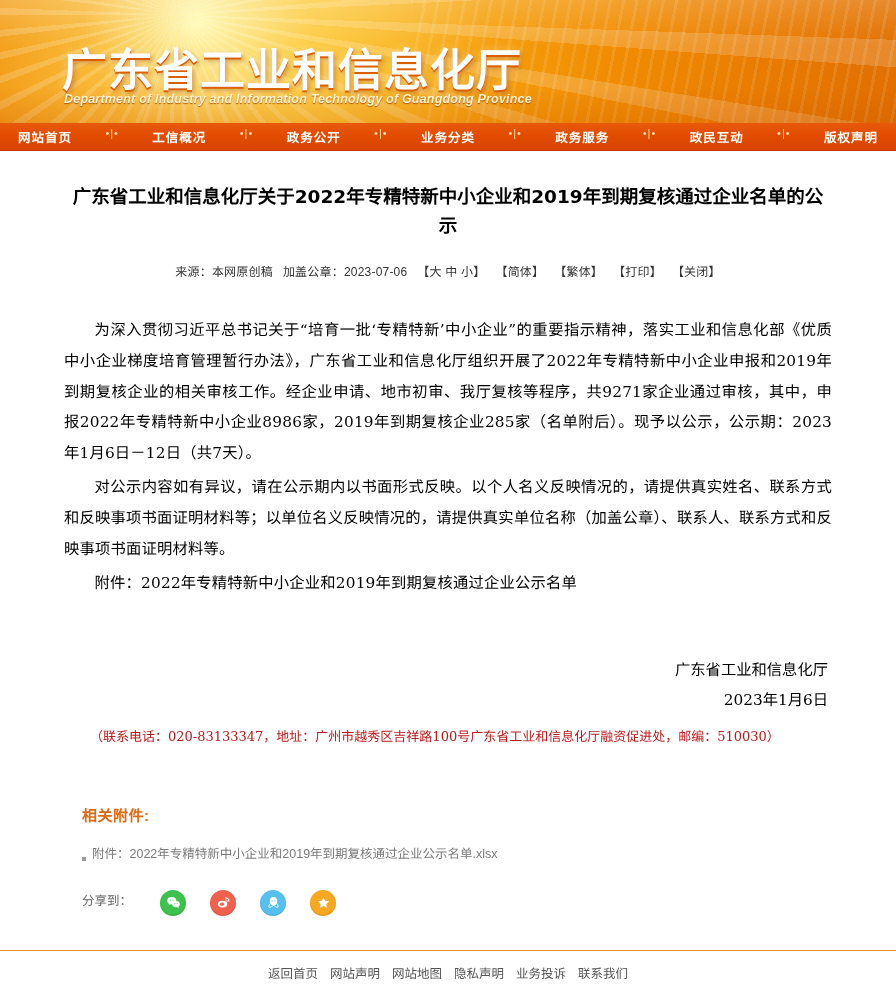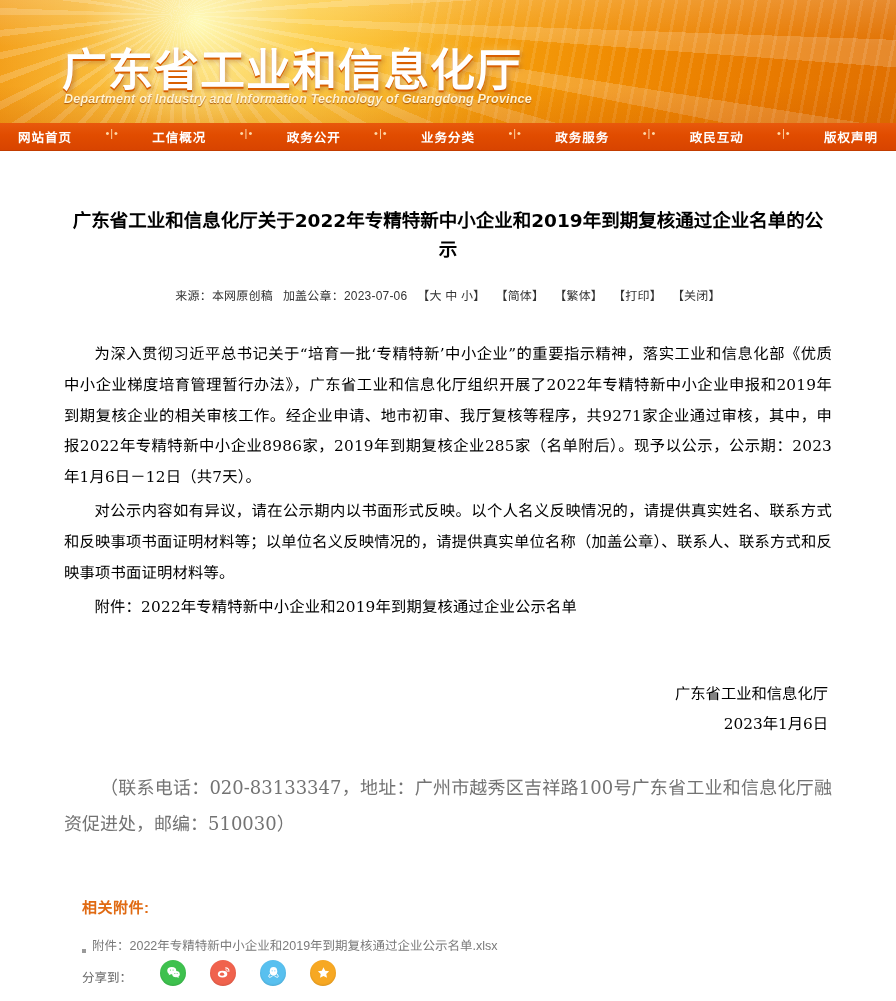--- a/index.html
+++ b/index.html
@@ -104,21 +104,21 @@
   }
   .nav-sep {
     color: #ffd9a8;
     font-size: 11px;
     letter-spacing: 1px;
     user-select: none;
   }
 
   
   .article {
-    padding: 56px 64px 0 64px;
+    padding: 32px 64px 0 64px;
   }
   .title {
     font-family: "DejaVu Sans", sans-serif;
     font-size: 18.5px;
     font-weight: bold;
     color: #000000;
     text-align: center;
     line-height: 1.55;
     margin: 0 8px 0 8px;
   }
@@ -153,25 +153,25 @@
   .signature {
     margin-top: 56px;
     text-align: right;
     font-family: "DejaVu Serif", "Liberation Serif", serif;
     font-size: 15.3px;
     line-height: 2.0;
     color: #000000;
     padding-right: 4px;
   }
   .contact {
-    margin-top: 30px;
+    margin-top: 8px;
     font-family: "DejaVu Serif", "Liberation Serif", serif;
-    font-size: 18px;
+    font-size: 13px;
     line-height: 2.0;
-    color: #737373;
+    color: #b91c1c;
     text-indent: 2em;
     text-align: justify;
   }
 
   
   .attachments {
     margin-top: 54px;
     padding: 0 38px 0 82px;
   }
   .attach-title {
@@ -190,23 +190,23 @@
   }
   .attach-bullet {
     display: inline-block;
     width: 4px; height: 4px;
     background: #9a9a9a;
     transform: translateY(-1px);
   }
   .attach-link { color: #7a7a7a; text-decoration: none; cursor: pointer; }
 
   .share {
-    margin-top: 6px;
+    margin-top: 28px;
     display: flex;
-    align-items: flex-end;
+    align-items: flex-start;
     gap: 24px;
   }
   .share-label {
     font-size: 12.5px;
     color: #666666;
     margin-right: 4px;
   }
   .share-btn {
     width: 26px; height: 26px;
     border-radius: 50%;

